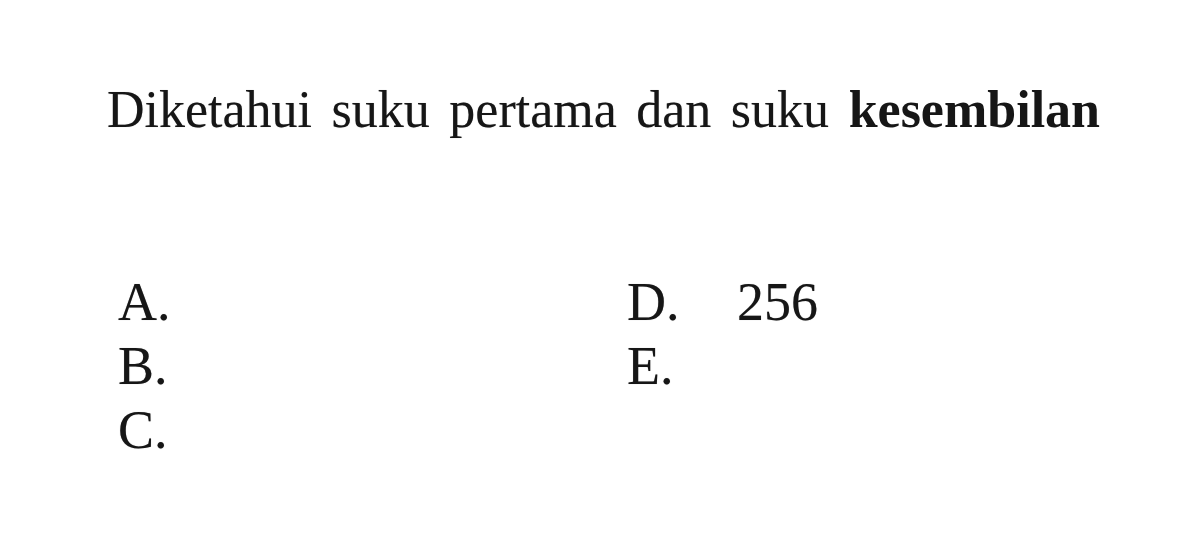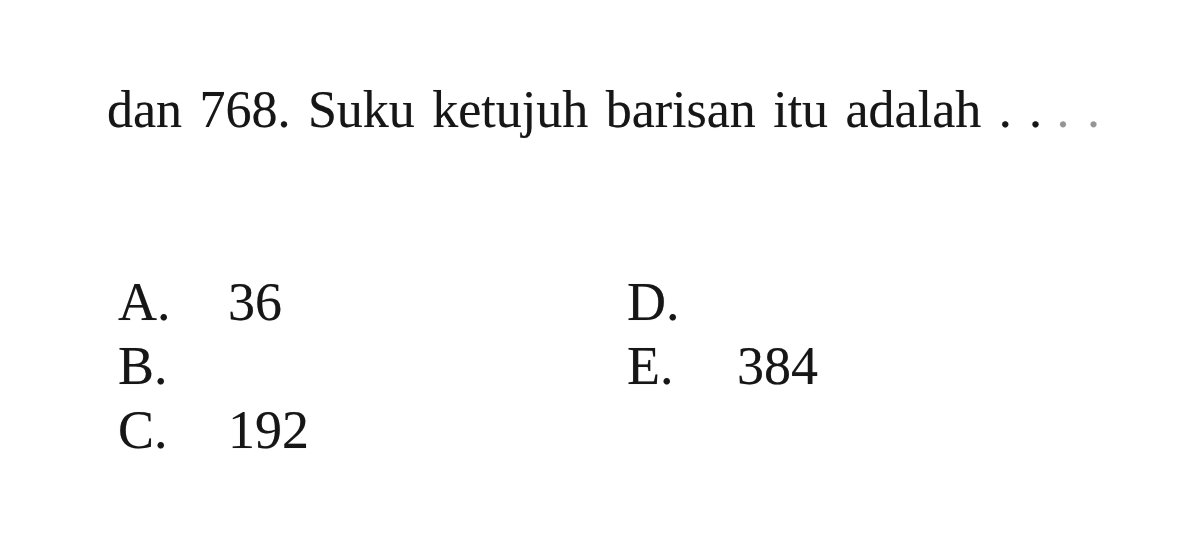--- a/index.html
+++ b/index.html
@@ -73,40 +73,38 @@
   .opt-value {
     display: inline-block;
   }
 </style>
 </head>
 <body style="background: rgb(255, 255, 255);">
 
 <div class="page" style="background: rgb(255, 255, 255); color: rgb(22, 22, 22);">
 
   <div class="question">
-    <p class="qline"><span class="scan">dan 768. Suku ketujuh barisan itu adalah </span><span class="dots-dark">. .</span><span class="dots-faint">. .</span></p>
+    <p class="qline"><span class="scan">Diketahui suku pertama dan suku </span><span class="ins-bold">kesembilan</span></p>
   </div>
 
   <div class="options-col left">
     <div class="opt-row">
       <span class="opt-letter">A.</span>
-      <span class="opt-value">36</span>
     </div>
     <div class="opt-row">
       <span class="opt-letter">B.</span>
     </div>
     <div class="opt-row">
       <span class="opt-letter">C.</span>
-      <span class="opt-value">192</span>
     </div>
   </div>
 
   <div class="options-col right">
     <div class="opt-row">
       <span class="opt-letter">D.</span>
+      <span class="opt-value">256</span>
     </div>
     <div class="opt-row">
       <span class="opt-letter">E.</span>
-      <span class="opt-value">384</span>
     </div>
   </div>
 
 </div>
 
 </body></html>

